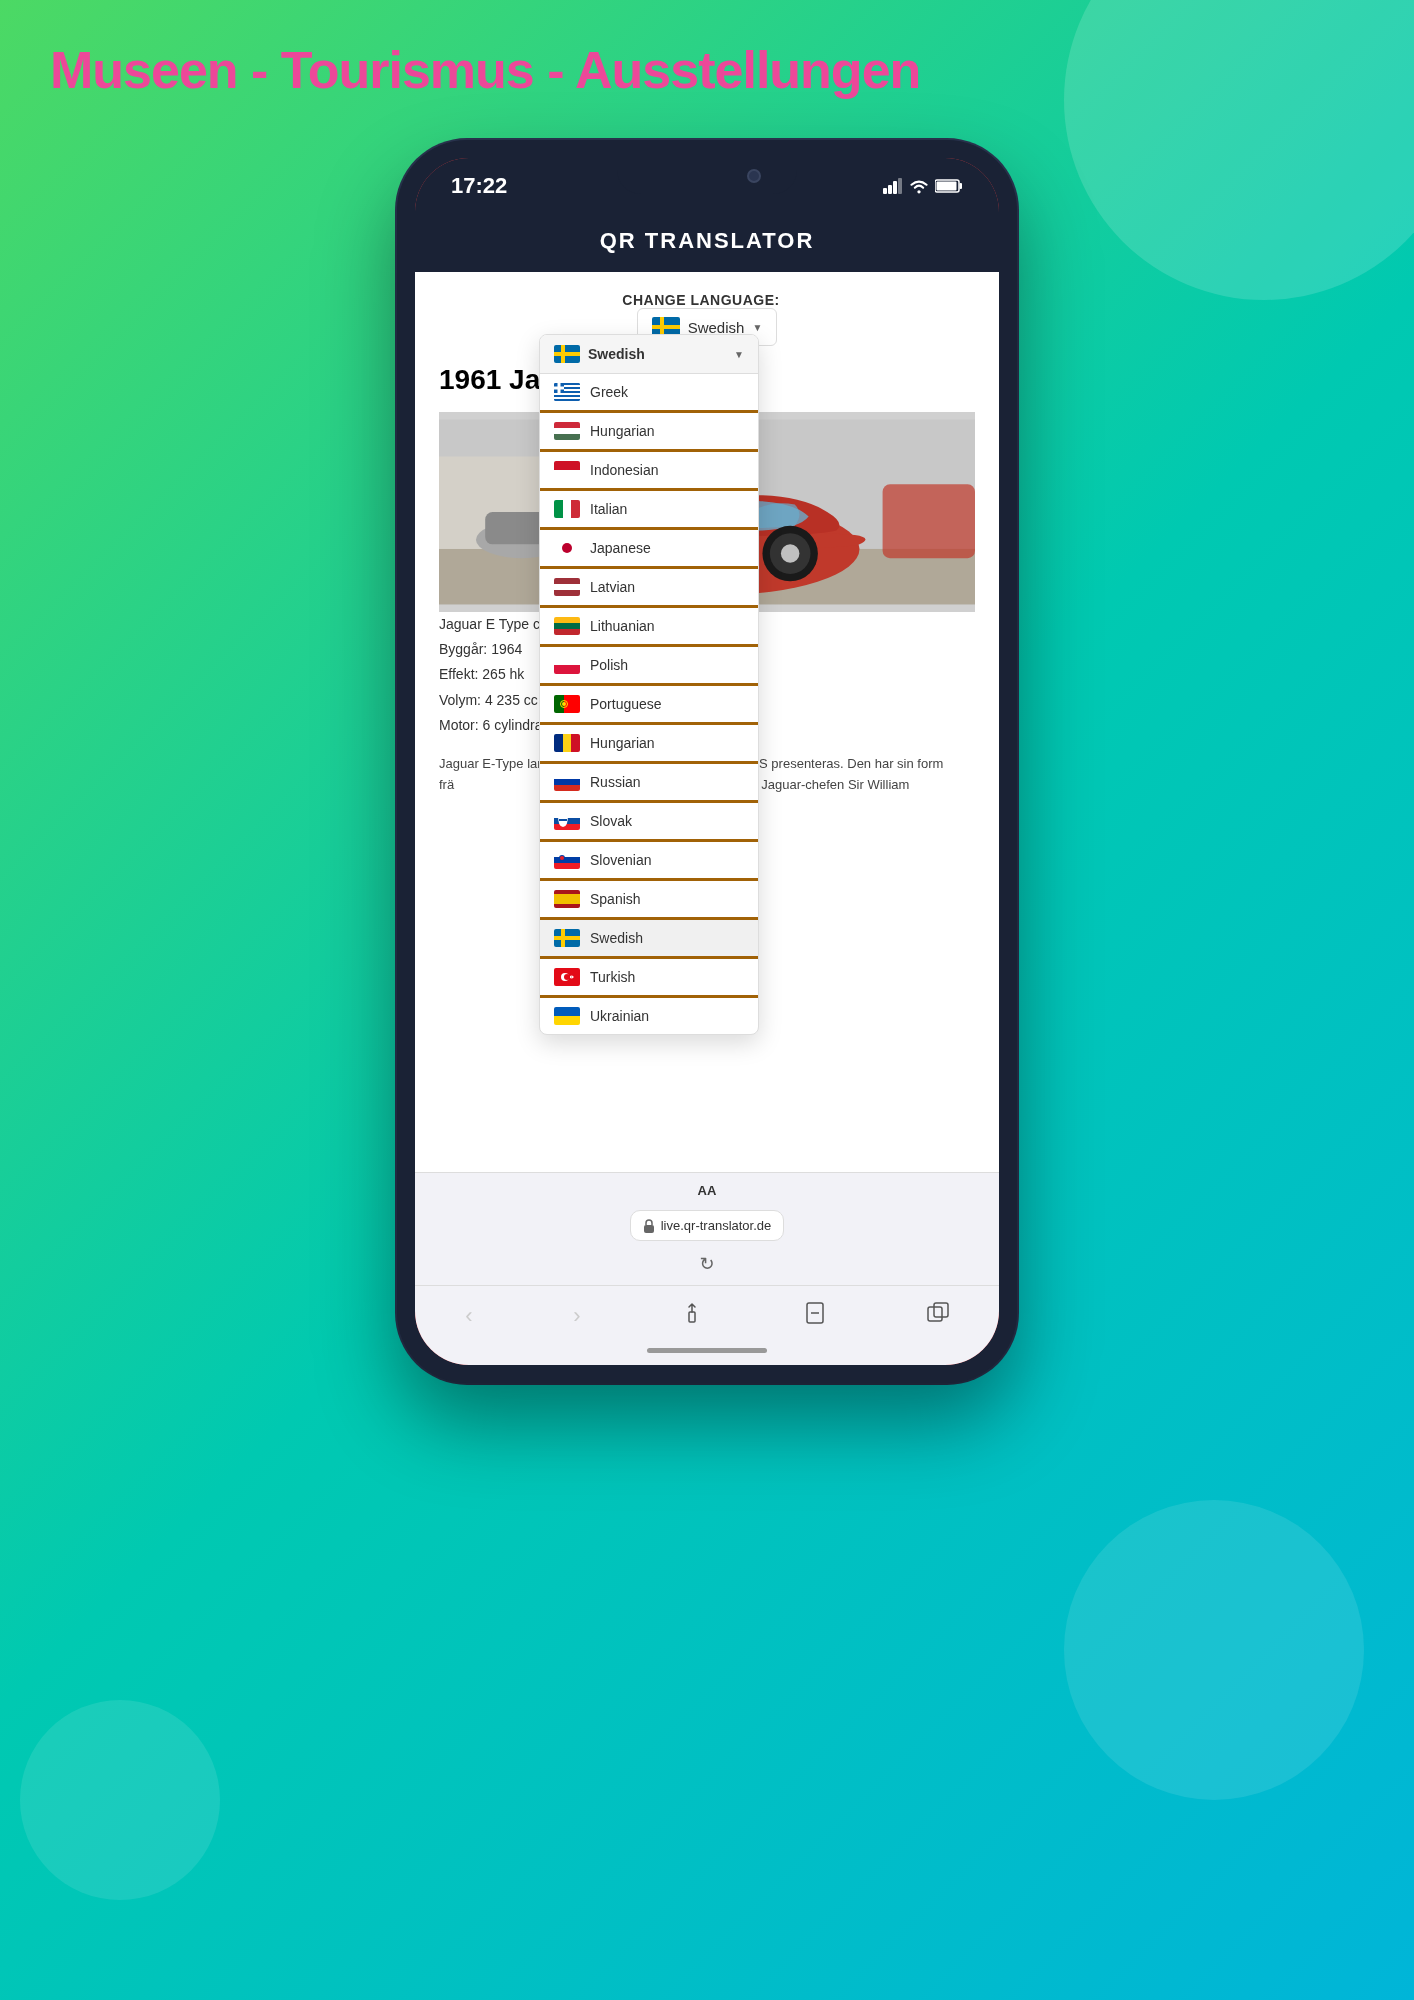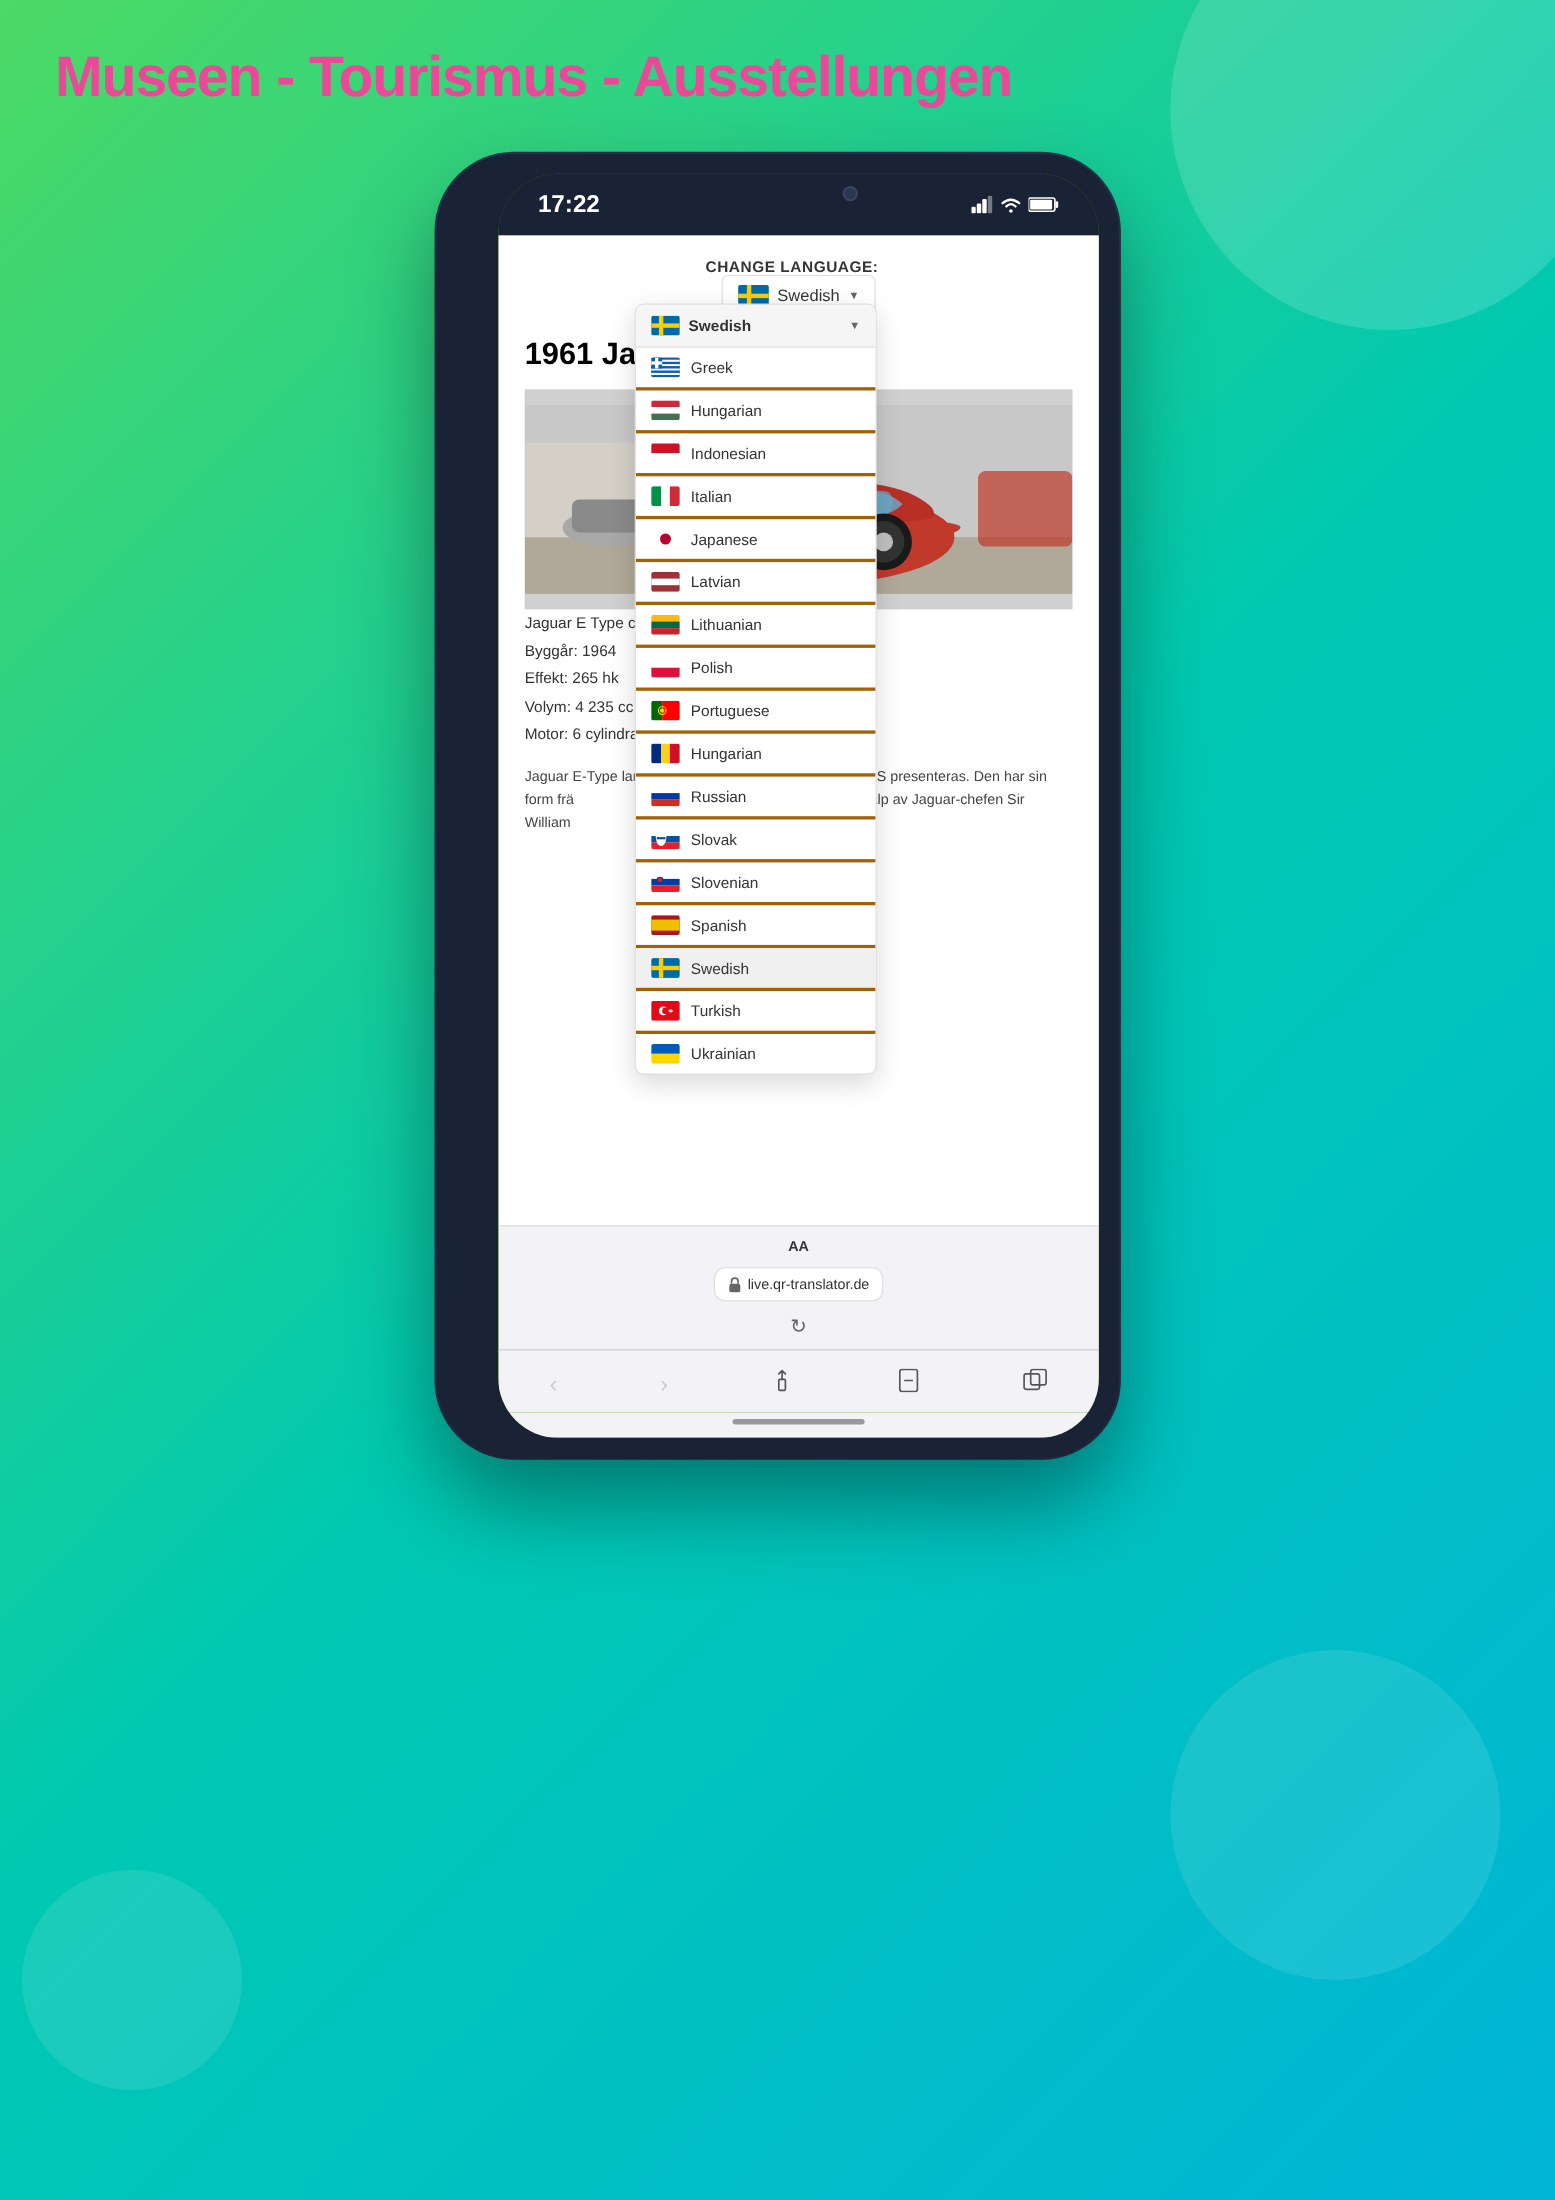--- a/index.html
+++ b/index.html
@@ -55,25 +55,24 @@
     }
 
     .phone-outer {
       background: #1a2235;
       border-radius: 70px;
       padding: 18px;
       box-shadow: 0 40px 80px rgba(0,0,0,0.4), 0 0 0 2px #2a3550;
     }
 
     .phone-inner {
-      background: #4d7c0f;
+      background: #ef4444;
       border-radius: 54px;
       overflow: hidden;
       position: relative;
-      margin-left: 38px;
     }
 
     
     .status-bar {
       background: #1a2235;
       height: 56px;
       display: flex;
       align-items: center;
       justify-content: space-between;
       padding: 0 36px;
@@ -329,20 +328,23 @@
           </svg>
 
           <svg width="28" height="16" viewBox="0 0 28 16">
             <rect x="0" y="2" width="24" height="12" rx="2" fill="none" stroke="white" stroke-width="1.5"></rect>
             <rect x="1.5" y="3.5" width="20" height="9" rx="1" fill="white"></rect>
             <rect x="24.5" y="5" width="2.5" height="6" rx="1" fill="white"></rect>
           </svg>
         </div>
       </div>
 
+      <div class="app-header">
+        <div class="app-header-title">QR TRANSLATOR</div>
+      </div>
 
       <div class="content-area">
 
         <div class="lang-row">
           <span class="lang-label">CHANGE LANGUAGE:</span>
           <div class="lang-button">
 
             <svg width="28" height="20" viewBox="0 0 28 20" style="border-radius:2px;">
               <rect width="28" height="20" fill="#006AA7"></rect>
               <rect x="8" y="0" width="4" height="20" fill="#FECC02"></rect>

